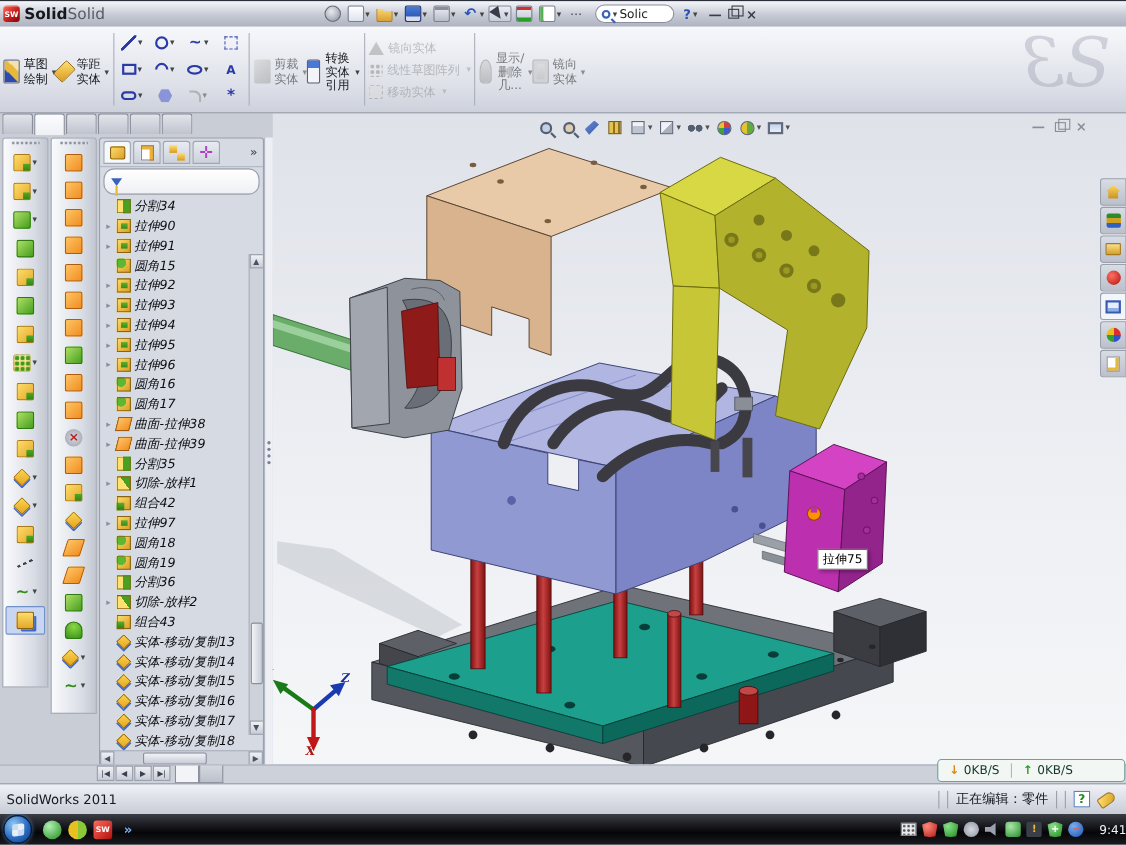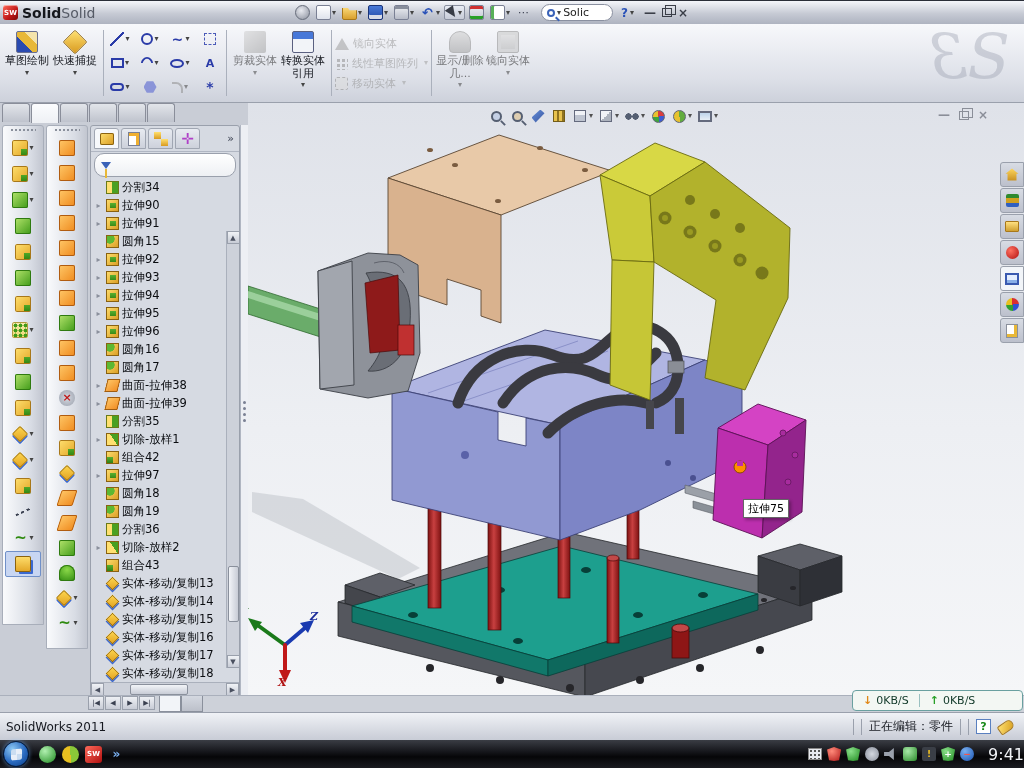--- a/index.html
+++ b/index.html
@@ -36,21 +36,21 @@
   .sval{font-size:11px;color:#222;}
   .helpq{font-size:12px;color:#2a52b8;font-weight:bold;margin:0 2px 0 8px;}
   .winbtns{display:flex;gap:6px;margin:0 8px 0 10px;align-items:center;}
   .wb{color:#3a3e48;font-size:12px;font-weight:bold;line-height:1;}
   .wb-restore{width:10px;height:9px;border:1px solid #3a3e48;position:relative;background:transparent;}
   .wb-restore::before{content:"";position:absolute;left:2px;top:-4px;width:9px;height:8px;border:1px solid #3a3e48;}
   
   #ribbon{left:0;top:24px;width:1024px;height:79px;background:linear-gradient(#f7f8fb,#dde0e8 70%,#cdd1db);border-bottom:1px solid #9aa0ac;display:flex;align-items:stretch;z-index:30;}
   .rgroup{display:flex;align-items:center;padding:2px 3px;}
   .rsep{width:1px;background:#aab0bc;margin:6px 1px;}
-  .bb{width:48px;height:72px;display:flex;flex-direction:column;align-items:center;justify-content:flex-start;padding-top:4px;border-radius:3px;}
+  .bb{width:48px;height:72px;display:flex;align-items:center;justify-content:flex-start;padding-top:4px;border-radius:3px;}
   .bb .lbl{font-size:11px;line-height:1.15;text-align:center;color:#15181f;margin-top:2px;white-space:pre-wrap;}
   .bb .dd{margin-top:1px;}
   .bchip{width:22px;height:22px;border-radius:2px;display:flex;align-items:center;justify-content:center;}
   .k-sketch{background:linear-gradient(45deg,#2a4ab0 0 38%,#e8b838 38% 68%,#f4e4ac 68%);border:1px solid #6a7090;}
   .k-smartdim{background:linear-gradient(135deg,#ffe070,#d89a20);transform:rotate(45deg) scale(.8);border:1px solid #8a6210;}
   .k-trim{background:linear-gradient(135deg,#cdd1da,#9aa0ad);border:1px solid #80share;}
   .k-convert{background:linear-gradient(#4878d8 0 35%,#f2f4f8 35%);border:1px solid #5a6080;}
   .k-offset{background:linear-gradient(135deg,#d4d8e0,#a0a6b2);border-radius:50%;border:1px solid #868c9a;}
   .k-relations{background:linear-gradient(#c8ccd6,#9aa0ac);border:1px solid #868c9a;border-radius:50% 50% 4px 4px;}
   .k-repair{background:linear-gradient(45deg,#e8b838 0 55%,#f4e4ac 55%);border:1px solid #8a6210;box-shadow:-3px -3px 0 -1px #48a848;}
@@ -118,21 +118,21 @@
   .trow{height:18px;display:flex;align-items:center;gap:3px;white-space:nowrap;}
   .texp{width:9px;font-size:8px;color:#8a909c;text-align:center;}
   .ticon{width:13px;height:13px;flex:0 0 13px;}
   .t-extrude{background:linear-gradient(#58b030,#3a8a18) 3.5px 4.5px/6px 5px no-repeat,linear-gradient(135deg,#ffe070,#d89a20);box-shadow:inset 0 0 0 1px #8a6210;}
   .t-fillet{background:radial-gradient(circle at 30% 30%,#5cb832 0 4.5px,transparent 5px),linear-gradient(135deg,#ffe070,#d89a20);box-shadow:inset 0 0 0 1px #8a6210;}
   .t-split{background:linear-gradient(90deg,#ffe070 0 6px,#4aa022 6px);box-shadow:inset 0 0 0 1px #6a7a18;}
   .t-surfext{background:linear-gradient(135deg,#ffc868,#f08a20);transform:skewX(-14deg);box-shadow:inset 0 0 0 1px #a05c10;}
   .t-cutloft{background:linear-gradient(55deg,#ffe070 0 55%,#48a020 55%);box-shadow:inset 0 0 0 1px #8a6210;}
   .t-combine{background:linear-gradient(#58b030,#2a7a10) 0 6px/7px 7px no-repeat,linear-gradient(135deg,#ffe070,#d89a20);box-shadow:inset 0 0 0 1px #8a6210;}
   .t-movecopy{background:linear-gradient(135deg,#ffd850,#e0a020);transform:rotate(45deg) scale(.75);box-shadow:2px 2px 0 0 #3a68d0,inset 0 0 0 1px #8a6210;}
-  .tlabel{font-size:11.5px;color:#0a0c10;}
+  .tlabel{font-size:11.5px;color:#0a0c10;font-style:italic;}
   #tree-vscroll{position:absolute;right:0;top:53px;bottom:14px;width:13px;background:#cdd1da;border-left:1px solid #aab0bc;display:flex;flex-direction:column;align-items:center;font-size:7px;color:#4a5060;}
   .sb-btn{height:13px;width:13px;background:linear-gradient(#f0f2f6,#c8ccd6);border:1px solid #9aa0ac;display:flex;align-items:center;justify-content:center;}
   .sb-thumb{width:11px;height:56px;background:linear-gradient(90deg,#f2f4f8,#c8ccd6);border:1px solid #8a909c;border-radius:2px;margin-top:auto;margin-bottom:46px;}
   #tree-hscroll{height:14px;background:#cdd1da;border-top:1px solid #aab0bc;display:flex;align-items:center;font-size:7px;color:#4a5060;}
   .hthumb{width:58px;height:11px;background:linear-gradient(#f2f4f8,#c8ccd6);border:1px solid #8a909c;border-radius:2px;margin-left:26px;}
   #splitter{left:240px;top:125px;width:8px;height:572px;background:#edeff4;border-left:1px solid #b0b6c2;z-index:21;display:flex;flex-direction:column;align-items:center;justify-content:center;gap:3px;}
   #splitter i{width:3px;height:3px;background:#7a8094;border-radius:50%;}
   
   #viewport{left:248px;top:103px;width:776px;height:592px;background:linear-gradient(#dfe2e9,#edeff3 55%,#f5f6f8);z-index:1;}
   #vp-svg{position:absolute;left:0;top:0;}
@@ -205,21 +205,21 @@
   .k-kb{width:17px;height:12px;background:#e8eaf0;border:1px solid #888;background-image:radial-gradient(circle 1px,#555 1px,transparent 1.3px);background-size:4px 4px;}
   .shield{clip-path:polygon(50% 0,100% 18%,86% 95%,50% 100%,14% 95%,0 18%);}
   .k-shr{background:radial-gradient(circle at 35% 30%,#ff8a7a,#b01818);}
   .k-shg{background:radial-gradient(circle at 35% 30%,#8ae08a,#1f8a1f);}
   .k-gray{background:radial-gradient(#d4d8e0,#8a909c);border-radius:50%;}
   .k-spk{background:#9aa0ac;clip-path:polygon(0 35%,35% 35%,70% 8%,70% 92%,35% 65%,0 65%);}
   .k-phn{background:radial-gradient(circle at 35% 30%,#a8e8a8,#2a8a2a);border-radius:3px;}
   .k-warn{background:#3a3e46;color:#f0c020;border-radius:2px;}
   .k-shp{background:radial-gradient(circle at 35% 30%,#8ae08a,#1f8a1f);color:#fff;}
   .k-blu{background:radial-gradient(circle at 35% 30%,#7ab0f0,#1a52b0);border-radius:50%;color:#ff5040;}
-  #clock{color:#f0f2f6;font-size:16px;margin-left:6px;}
+  #clock{color:#f0f2f6;font-size:11px;margin-left:6px;}
 </style>
 </head>
 <body>
 
 <div id="stage">
 
   <div id="titlebar" class="abs">
     <div class="brand">
       <span class="swcube">SW</span>
       <span class="b1">Solid</span>
@@ -292,21 +292,21 @@
   <div id="ribbon" class="abs">
     <div class="rgroup">
 
     <div class="bb">
           <span class="bchip k-sketch"></span>
           <span class="lbl">草图绘制</span>
           <span class="dd">▾</span>
         </div>
         <div class="bb">
           <span class="bchip k-smartdim"></span>
-          <span class="lbl">快速捕捉</span>
+          <span class="lbl">等距实体</span>
           <span class="dd">▾</span>
         </div>
       </div>
     <div class="rsep"></div>
     <div id="sgrid">
 
     <span class="sg">
           <span class="sgc k-sgline"></span>
           <span class="dd">▾</span>
         </span>

